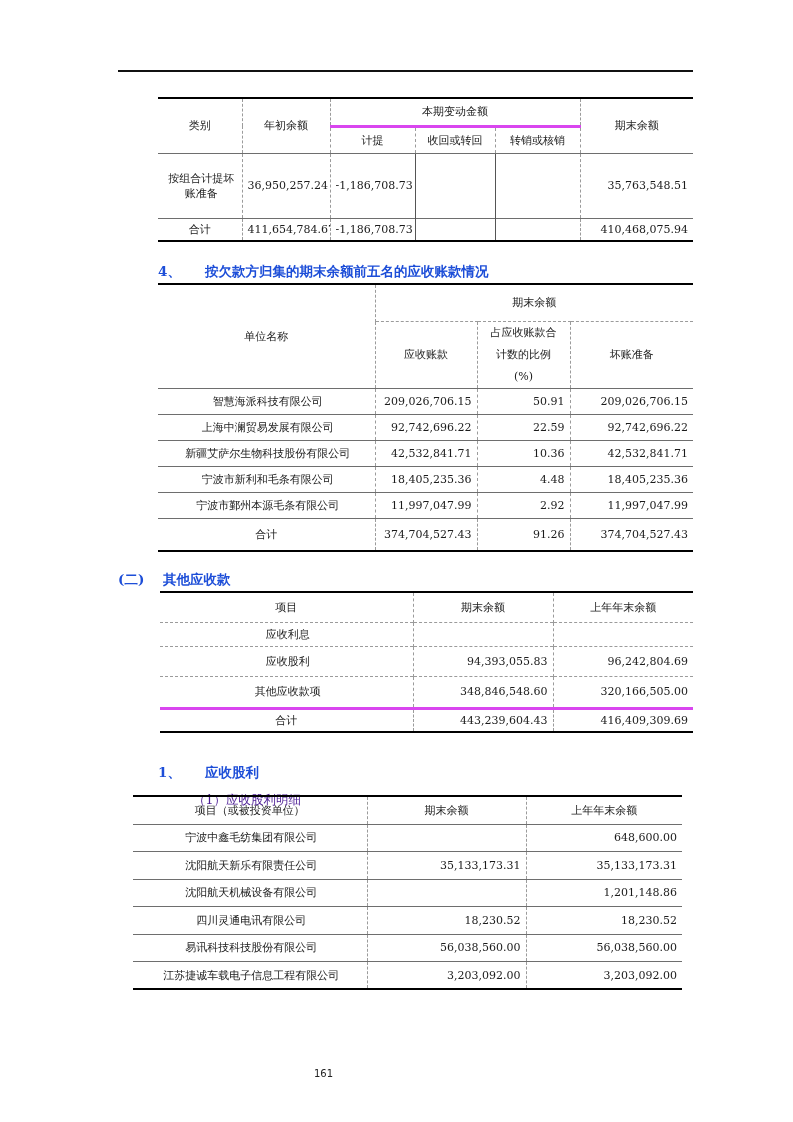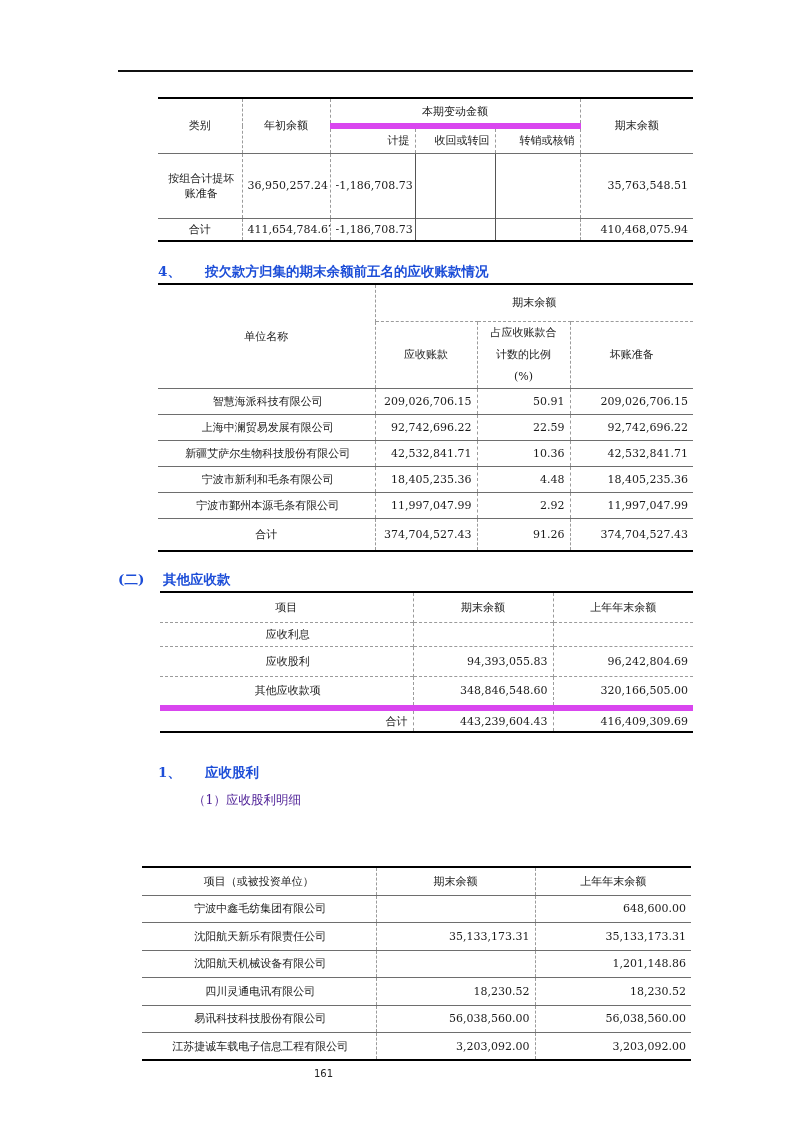--- a/index.html
+++ b/index.html
@@ -32,28 +32,28 @@
   }
   .tbl th, .tbl td {
     font-weight:normal; padding:1px 5px; vertical-align:middle;
     border-left:1px dashed #9b9b9b; overflow:hidden;
   }
   .tbl .nbl { border-left:none; }
   .ctr { text-align:center; }
   .lft { text-align:center; padding-left:8px !important; }
   .num { text-align:right; padding-right:5px !important; }
   .hsolid td, .hsolid th { border-top:1px solid #6e6e6e; }
-  .hsoft  td, .hsoft  th { border-top:6px solid #d946ef;text-align:right; }
+  .hsoft  td, .hsoft  th { border-top:3px solid #d946ef; }
   .hdash  td, .hdash  th { border-top:1px dashed #9b9b9b; }
   .sbl { border-left:1px solid #555 !important; }
 
   #t1 { left:158px; top:97px;  width:535px; }
   #t2 { left:158px; top:283px; width:535px; }
   #t3 { left:160px; top:591px; width:533px; }
-  #t4 { left:133px; top:866px; width:549px;margin-left:9px; }
+  #t4 { left:133px; top:795px; width:549px; }
 
   #t1 tr.r1 { height:28px; } #t1 tr.r2 { height:27px; }
   #t1 tr.r3 { height:65px; } #t1 tr.r4 { height:23px; }
 
   #t2 tr.r1 { height:37px; } #t2 tr.r2 { height:55px; }
   #t2 tr.rd { height:26px; } #t2 tr.rt { height:33px; }
   .ratio-head { line-height:22px; padding:0 10px !important; }
 
   #t3 tr.r1 { height:30px; } #t3 tr.ra { height:24px; }
   #t3 tr.rb { height:30px; } #t3 tr.rc { height:32px; } #t3 tr.rt { height:24px; }

